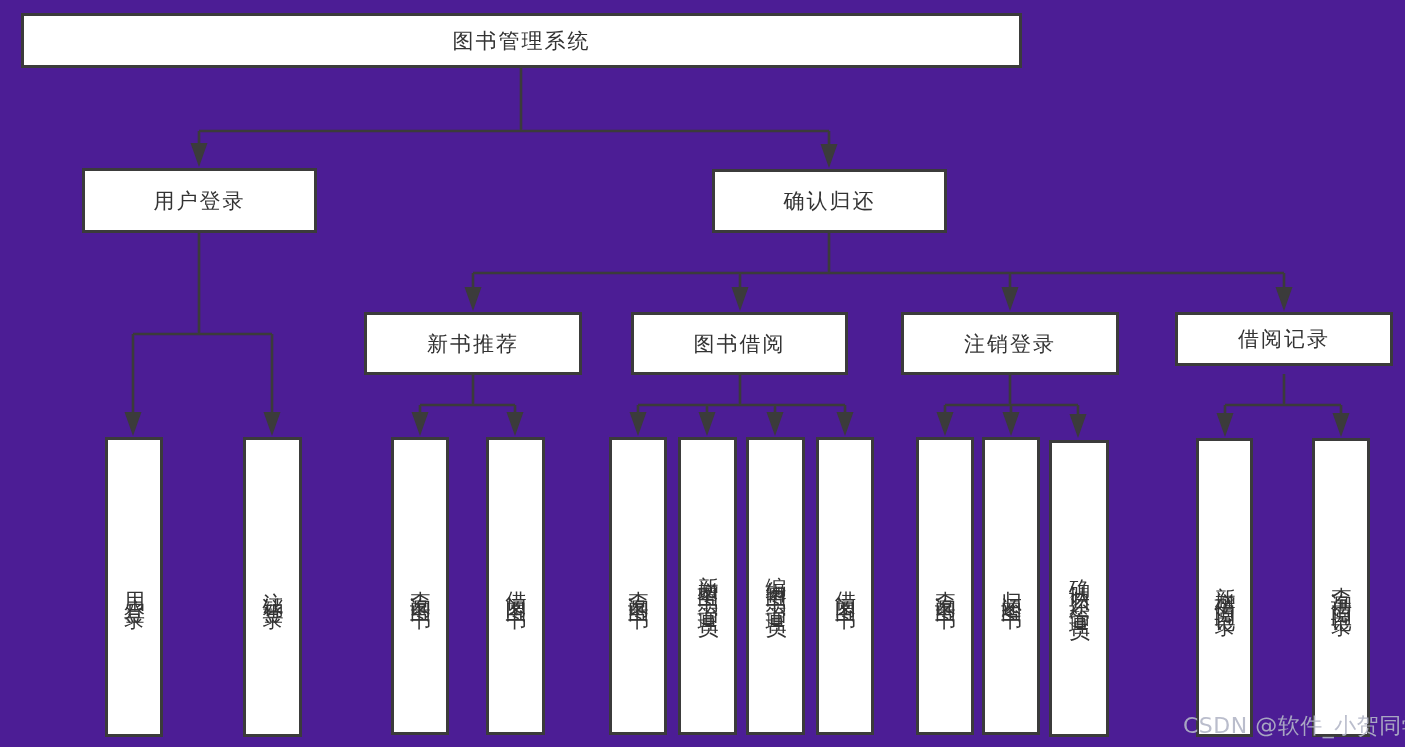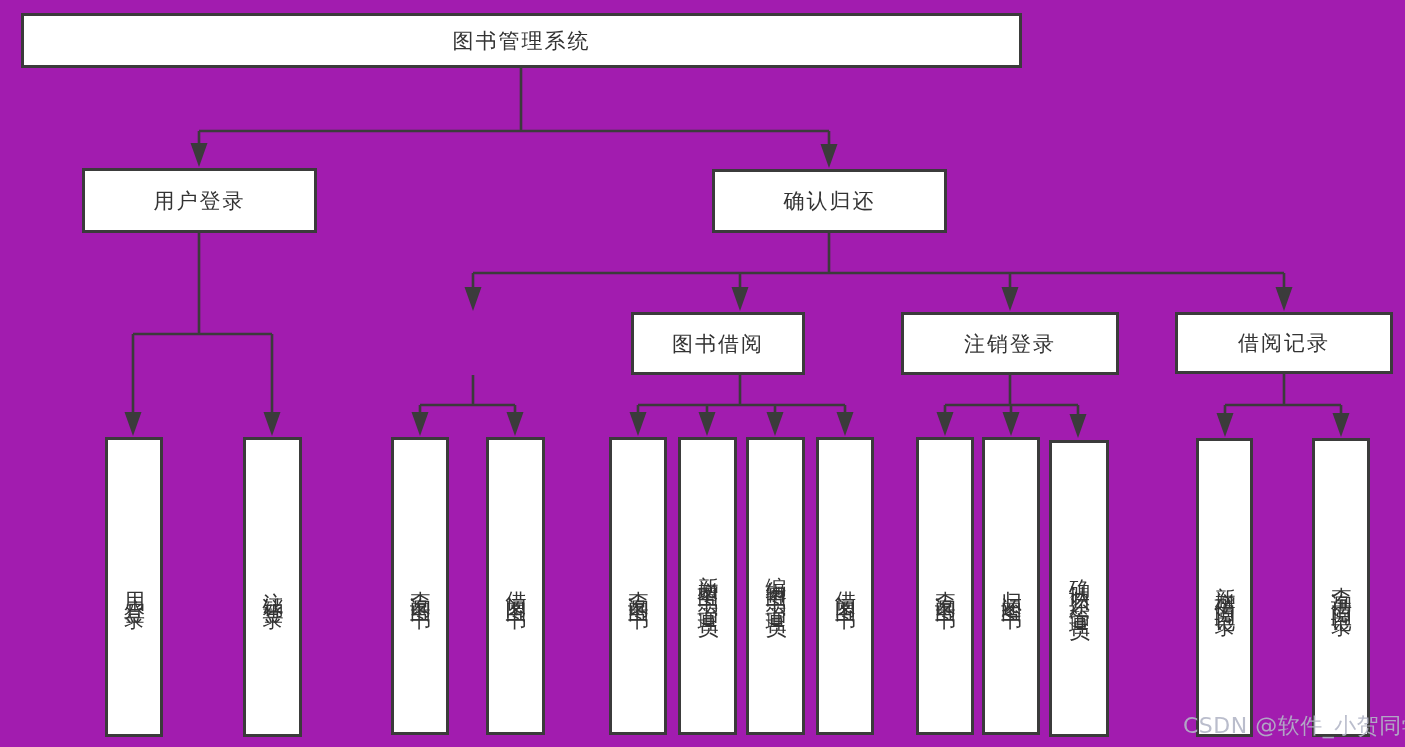--- a/index.html
+++ b/index.html
@@ -1,20 +1,20 @@
 <!DOCTYPE html>
 <html><head>
 <meta charset="utf-8">
 <style>
   html, body { margin: 0; padding: 0; background: #ffffff; }
   .stage {
     position: relative;
     width: 1405px;
     height: 747px;
-    background: #a21caf;
+    background: #4c1d95;
     font-family: "DejaVu Sans", "Liberation Sans", sans-serif;
     overflow: hidden;
   }
   .wires {
     position: absolute;
     left: 0; top: 0;
     z-index: 1;
   }
   .node {
     position: absolute;
@@ -99,27 +99,30 @@
     <span>图书管理系统</span>
   </div>
 
   <div class="node" style="left:82px;top:168px;width:235px;height:65px">
     <span>用户登录</span>
   </div>
   <div class="node" style="left:712px;top:169px;width:235px;height:64px">
     <span>确认归还</span>
   </div>
 
-  <div class="node" style="left:631px;top:312px;width:174px;height:63px">
+  <div class="node" style="left:364px;top:312px;width:218px;height:63px">
+    <span>新书推荐</span>
+  </div>
+  <div class="node" style="left:631px;top:312px;width:217px;height:63px">
     <span>图书借阅</span>
   </div>
   <div class="node" style="left:901px;top:312px;width:218px;height:63px">
     <span>注销登录</span>
   </div>
-  <div class="node" style="left:1175px;top:312px;width:218px;height:62px">
+  <div class="node" style="left:1175px;top:312px;width:218px;height:54px">
     <span>借阅记录</span>
   </div>
 
   <div class="node v" style="left:105px;top:437px;width:58px;height:300px">
     <span>用户登录</span>
   </div>
   <div class="node v" style="left:243px;top:437px;width:59px;height:300px">
     <span>注销登录</span>
   </div>
 

